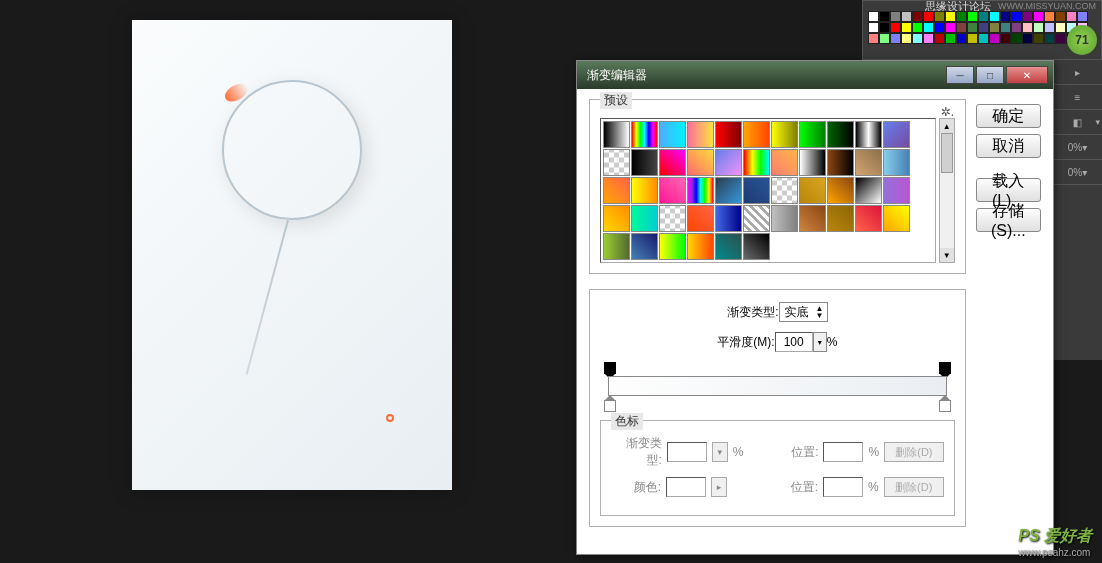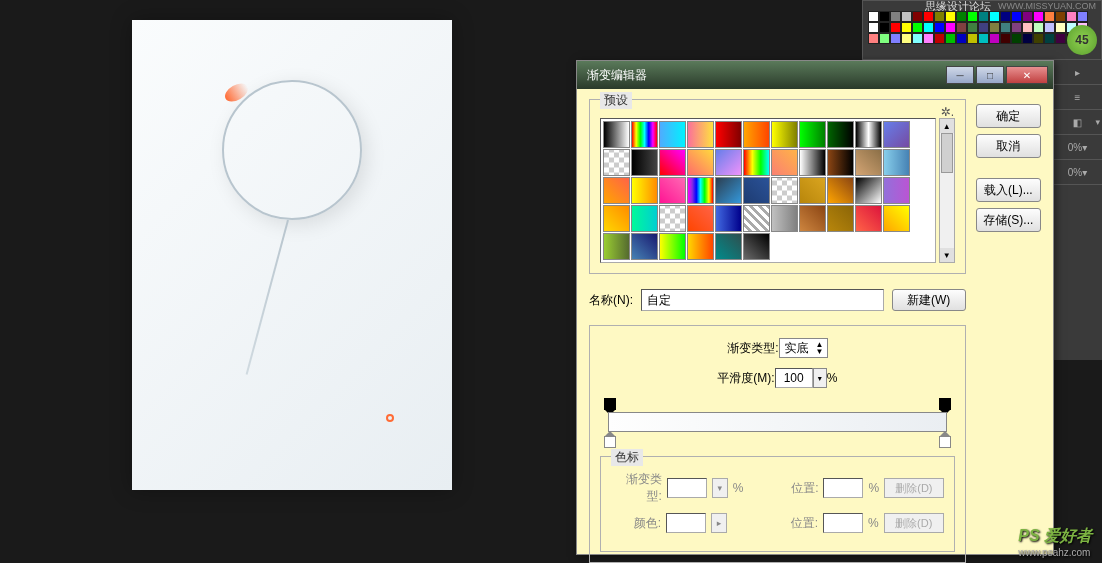--- a/index.html
+++ b/index.html
@@ -14,21 +14,21 @@
 .sub-dot { position: absolute; right: 58px; bottom: 68px; width: 8px; height: 8px; border: 2px solid #ff6b35; border-radius: 50%; }
 
 .swatches-panel { position: absolute; right: 0; top: 0; width: 240px; height: 60px; background: #3a3a3a; border: 1px solid #555; }
 .swatches-title { position: absolute; top: -2px; left: 62px; color: #ddd; font-size: 11px; }
 .url-text { position: absolute; top: 0; right: 5px; color: #888; font-size: 9px; }
 .swatch-grid { position: absolute; left: 5px; top: 10px; display: flex; flex-wrap: wrap; width: 230px; }
 .swatch { width: 11px; height: 11px; border: 0.5px solid #222; }
 
 .badge-71 { position: absolute; right: 5px; top: 25px; width: 30px; height: 30px; background: radial-gradient(circle, #8fd14f, #5a9e2e); border-radius: 50%; color: #333; font-size: 12px; font-weight: bold; display: flex; align-items: center; justify-content: center; }
 
-.gradient-dialog { position: absolute; left: 576px; top: 60px; width: 478px; height: 495px; background: #fef9c3; border: 1px solid #888; box-shadow: 2px 2px 8px rgba(0,0,0,0.5); }
+.gradient-dialog { position: absolute; left: 576px; top: 60px; width: 478px; height: 495px; background: #ffffff; border: 1px solid #888; box-shadow: 2px 2px 8px rgba(0,0,0,0.5); }
 .dialog-titlebar { height: 28px; background: linear-gradient(180deg, #5a7a5a, #2a3a2a); display: flex; align-items: center; padding: 0 5px; color: #fff; }
 .dialog-title { flex: 1; padding-left: 5px; font-size: 12px; }
 .win-btn { width: 28px; height: 18px; margin-left: 2px; border: 1px solid #444; display: flex; align-items: center; justify-content: center; font-size: 10px; color: #fff; }
 .win-min { background: linear-gradient(180deg, #d0d8e8, #98a8c8); color: #333; }
 .win-max { background: linear-gradient(180deg, #d0d8e8, #98a8c8); color: #333; }
 .win-close { background: linear-gradient(180deg, #e89090, #c04040); width: 42px; }
 
 .dialog-body { padding: 10px 12px; display: flex; gap: 10px; }
 .dialog-left { flex: 1; }
 .dialog-right { width: 88px; display: flex; flex-direction: column; gap: 6px; padding-top: 5px; }
@@ -63,21 +63,21 @@
 .stop-bot::before { content: ''; position: absolute; top: -6px; left: 0px; border-left: 5px solid transparent; border-right: 5px solid transparent; border-bottom: 5px solid #888; }
 
 .stops-fieldset { border: 1px solid #b0b0b0; padding: 14px 10px 10px 10px; position: relative; margin-top: 8px; }
 .stops-row { display: flex; align-items: center; gap: 5px; margin-bottom: 8px; color: #888; font-size: 12px; }
 .stops-row .lbl { min-width: 50px; text-align: right; }
 .small-input { width: 40px; height: 20px; border: 1px inset #aaa; background: #fff; }
 .color-swatch-input { width: 40px; height: 20px; border: 1px inset #aaa; background: #fff; }
 .arrow-btn { width: 16px; height: 20px; border: 1px solid #aaa; background: #f0f0f0; display: flex; align-items: center; justify-content: center; font-size: 9px; }
 .del-btn { width: 60px; height: 20px; border: 1px solid #aaa; background: #f0f0f0; color: #aaa; font-size: 11px; margin-left: auto; }
 
-.ps-btn { height: 24px; border: 1px solid #888; background: linear-gradient(180deg, #fdfdfd, #e0e0e0); border-radius: 3px; font-size: 12px; cursor: pointer; display: flex; align-items: center; justify-content: center; }
+.ps-btn { height: 24px; border: 1px solid #888; background: linear-gradient(180deg, #fdfdfd, #e0e0e0); border-radius: 3px; font-size: 16px; cursor: pointer; display: flex; align-items: center; justify-content: center; }
 .ps-btn-small { width: 74px; height: 22px; border: 1px solid #888; background: linear-gradient(180deg, #fdfdfd, #e0e0e0); border-radius: 3px; font-size: 12px; }
 
 .right-panels { position: absolute; right: 0; top: 60px; width: 50px; height: 300px; background: #3a3a3a; border-left: 1px solid #222; }
 .panel-icon { width: 100%; height: 25px; border-bottom: 1px solid #555; display: flex; align-items: center; justify-content: center; color: #aaa; font-size: 10px; }
 .opacity-ind { position: absolute; right: 2px; font-size: 9px; color: #aaa; }
 
 .watermark { position: absolute; right: 10px; bottom: 5px; color: #7cb342; font-size: 16px; font-style: italic; font-weight: bold; text-shadow: 1px 1px 2px #000; }
 .watermark-url { font-size: 10px; color: #aaa; display: block; font-style: normal; font-weight: normal; }
 </style>
 </head>
@@ -152,21 +152,21 @@
       <div class="swatch" style="background: rgb(0, 64, 0);"></div>
       <div class="swatch" style="background: rgb(0, 0, 64);"></div>
       <div class="swatch" style="background: rgb(64, 64, 0);"></div>
       <div class="swatch" style="background: rgb(0, 64, 64);"></div>
       <div class="swatch" style="background: rgb(64, 0, 64);"></div>
       <div class="swatch" style="background: rgb(32, 0, 0);"></div>
       <div class="swatch" style="background: rgb(0, 32, 0);"></div>
     </div>
 </div>
 
-<div class="badge-71">45</div>
+<div class="badge-71">71</div>
 
 <div class="right-panels">
   <div class="panel-icon">▸</div>
   <div class="panel-icon">≡</div>
   <div class="panel-icon">◧<span class="opacity-ind">▾</span></div>
   <div class="panel-icon"><span>0%</span>▾</div>
   <div class="panel-icon"><span>0%</span>▾</div>
 </div>
 
 <div class="gradient-dialog">
@@ -234,25 +234,20 @@
               <div class="preset" style="background: linear-gradient(45deg, rgb(0, 139, 139), rgb(47, 79, 79));"></div>
               <div class="preset" style="background: linear-gradient(45deg, rgb(105, 105, 105), rgb(0, 0, 0));"></div>
             </div>
           <div class="preset-scroll">
             <div class="scroll-arrow" style="top:0">▲</div>
             <div class="scroll-thumb"></div>
             <div class="scroll-arrow" style="bottom:0">▼</div>
           </div>
         </div>
       </div>
-      <div class="name-row">
-        <span class="name-label">名称(N):</span>
-        <input class="name-input" value="自定" style="">
-        <button class="ps-btn-small">新建(W)</button>
-      </div>
       <div class="grad-settings">
         <div class="setting-row">
           <span>渐变类型:</span>
           <div class="sel">
             <span>实底</span>
             <span class="sel-arrows">▲<br>▼</span>
           </div>
         </div>
         <div class="setting-row">
           <span>平滑度(M):</span>

